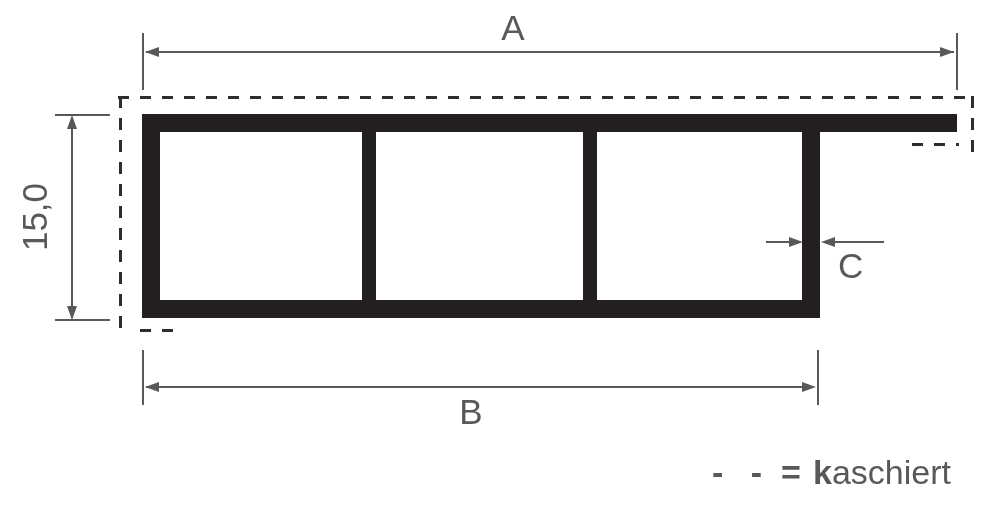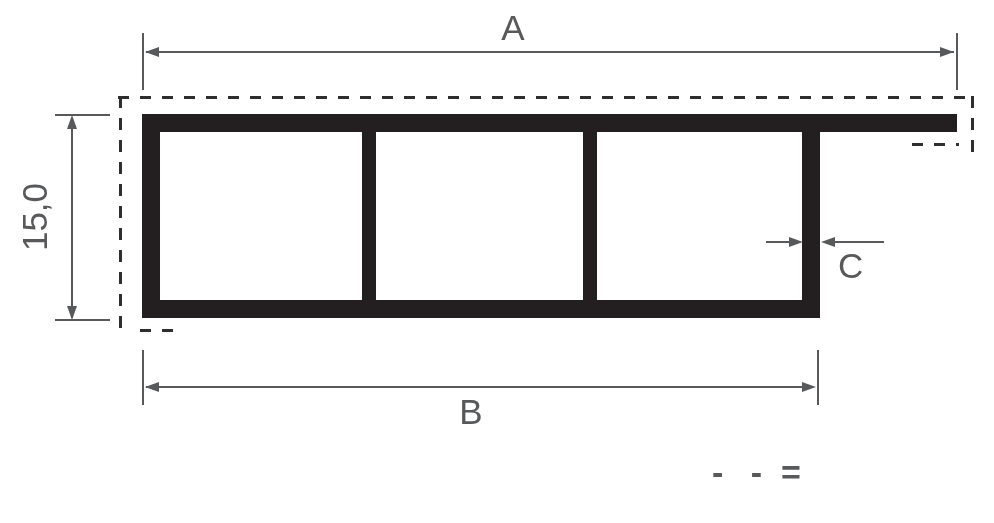--- a/index.html
+++ b/index.html
@@ -86,15 +86,16 @@
 
   <div class="abs dim-line-h" style="left:766px;top:241px;width:28px;"></div>
   <div class="abs arr arr-right" style="left:789px;top:237px;"></div>
   <div class="abs dim-line-h" style="left:826px;top:241px;width:58px;"></div>
   <div class="abs arr arr-left" style="left:821px;top:237px;"></div>
   <div class="abs dim-label" style="left:838px;top:248px;">C</div>
 
   <div class="abs legend" style="left:712px;top:455px;">
     <span class="legend-dashes">- -</span>
     <span class="legend-eq">=</span>
+    <span class="legend-word"><b>k</b><span>aschiert</span></span>
   </div>
 
 </div>
 
 </body></html>

